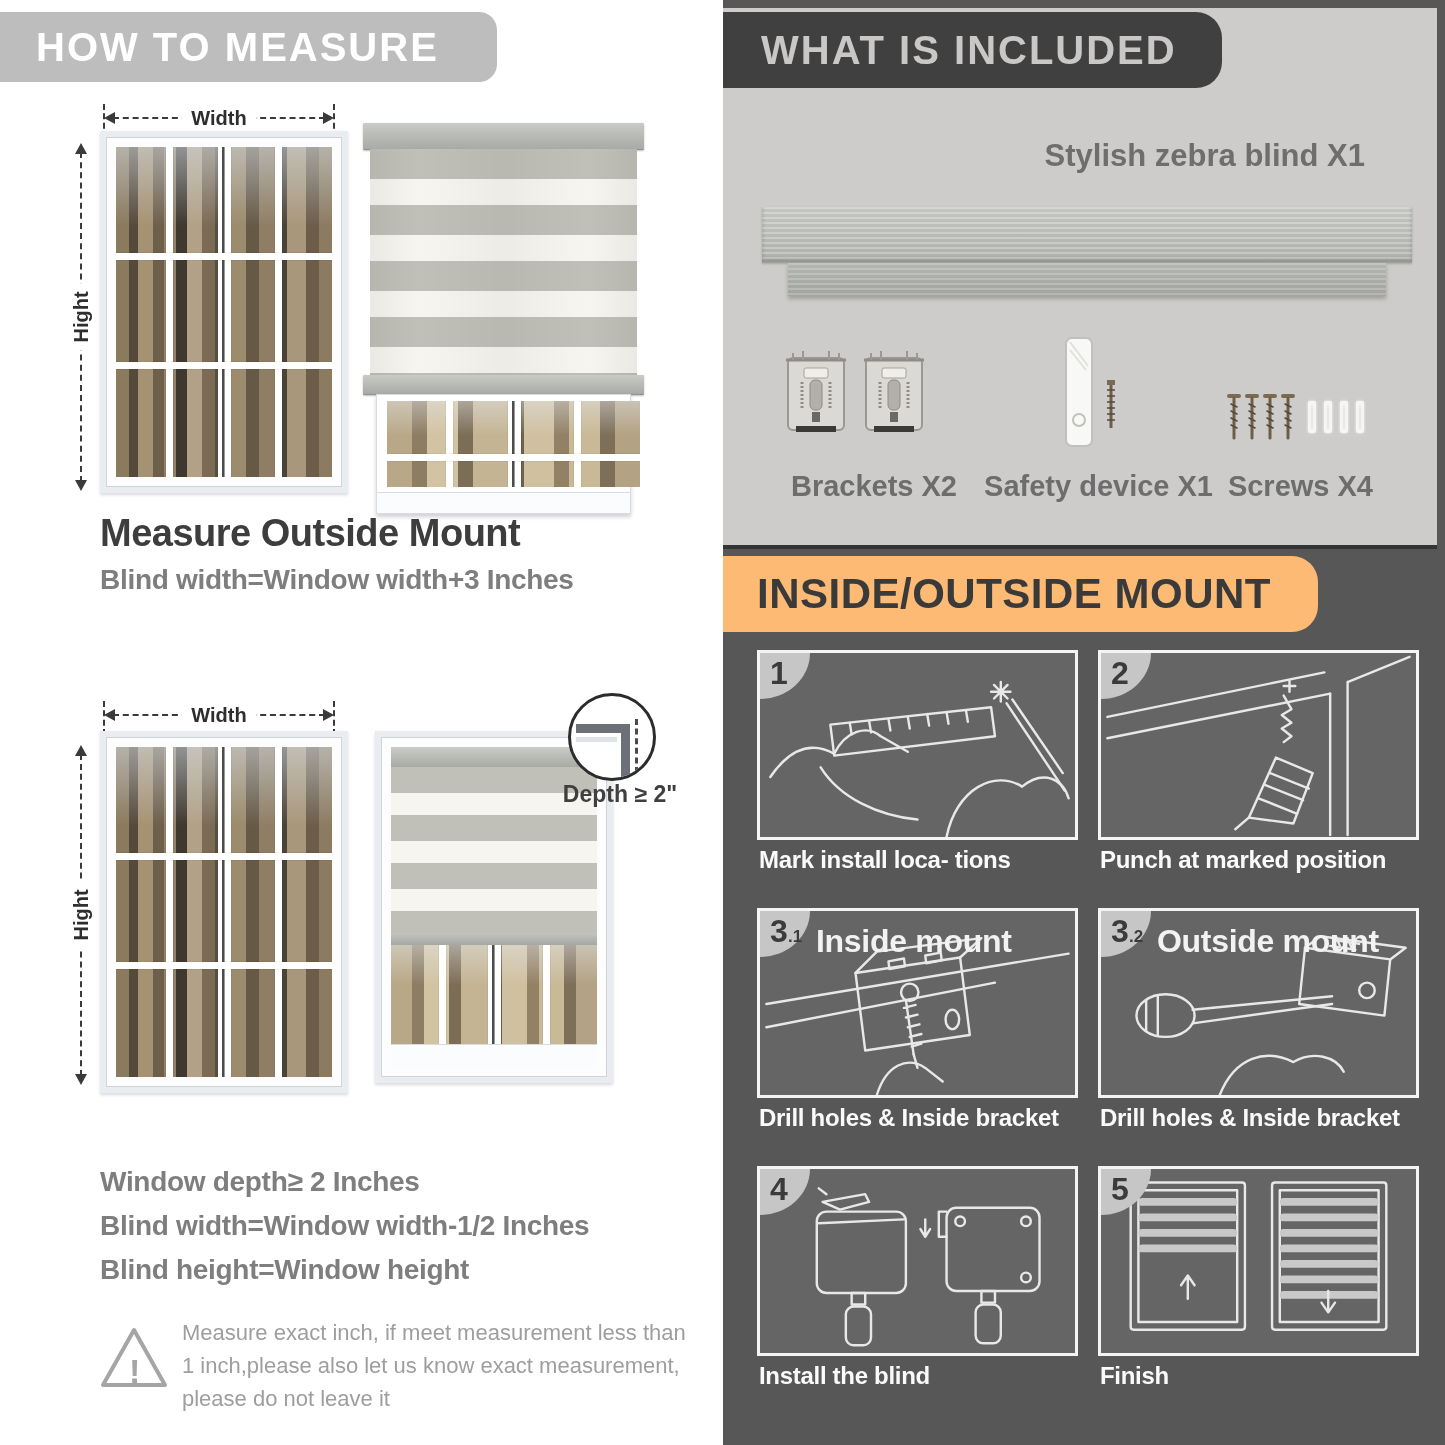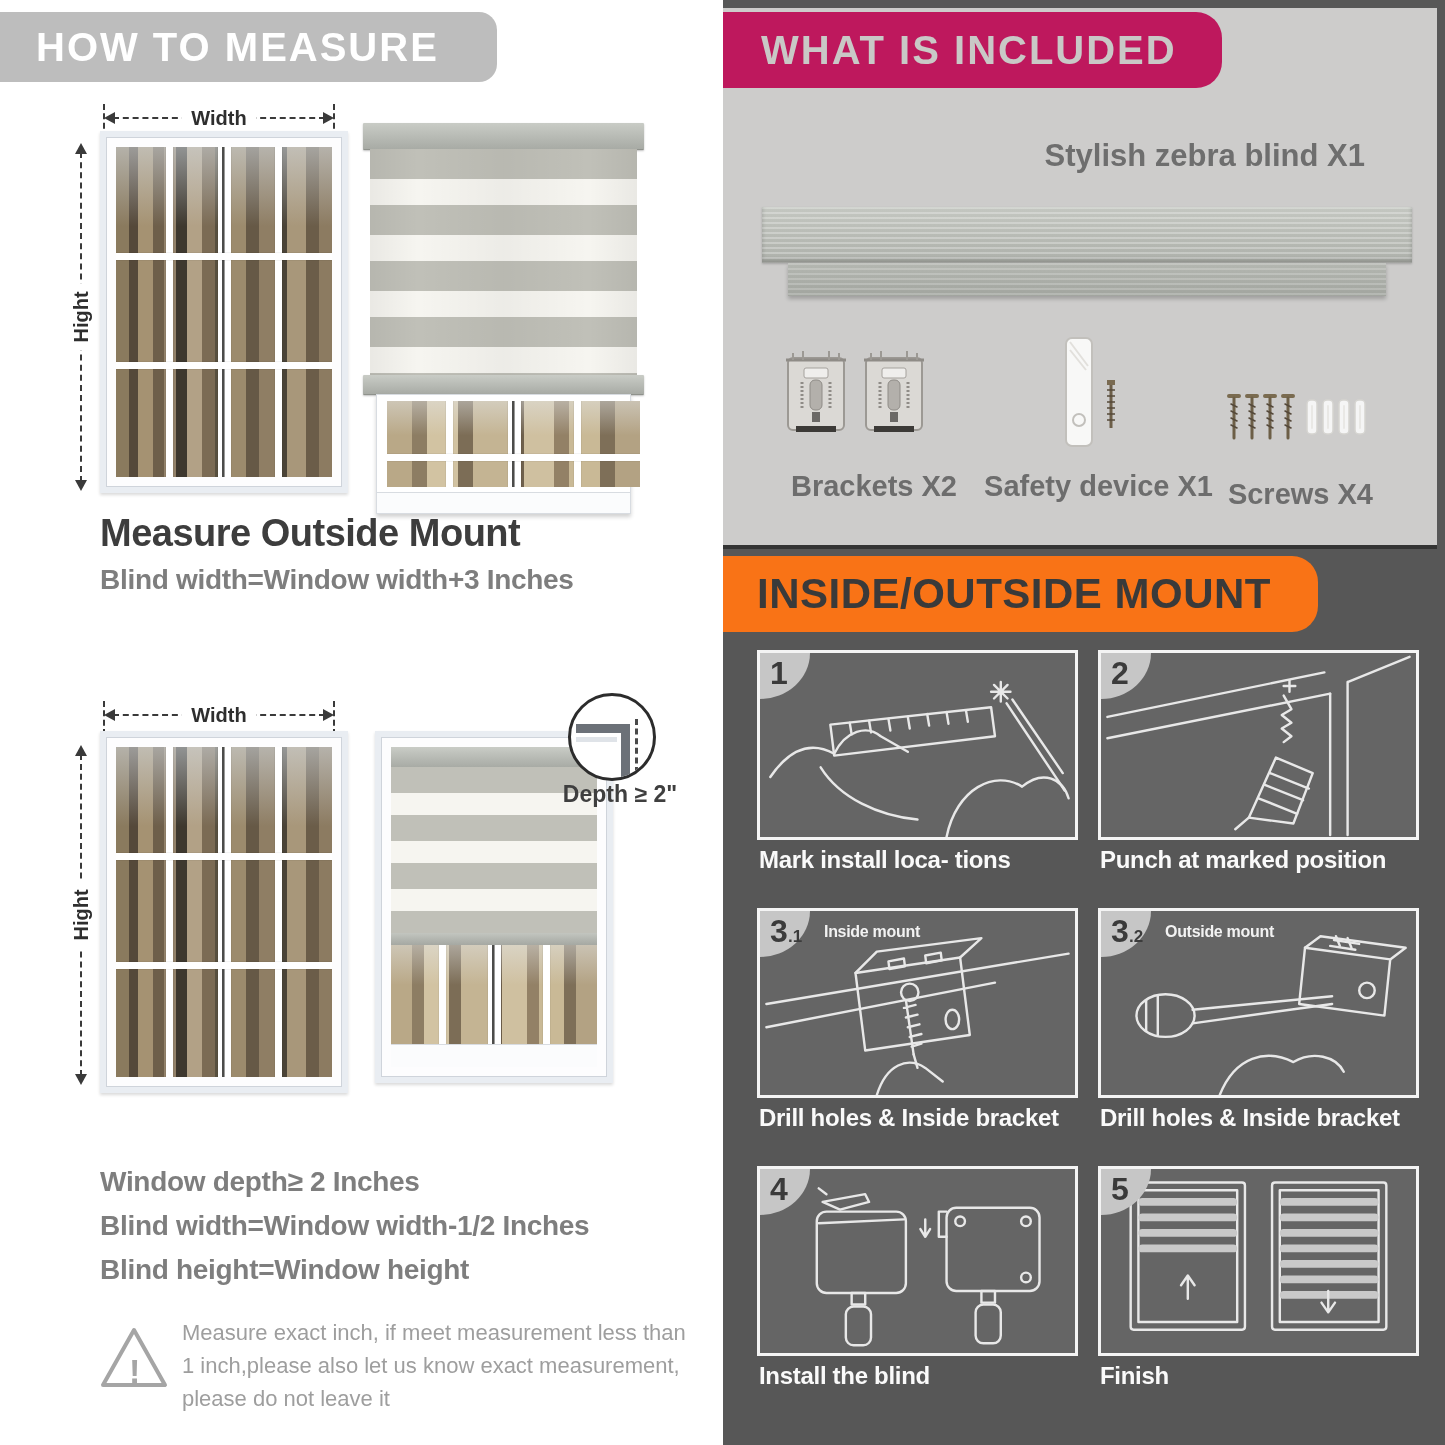--- a/index.html
+++ b/index.html
@@ -92,51 +92,51 @@
   .depth-label{position:absolute;font-size:23px;font-weight:bold;color:#3f3f3f;text-align:center;}
 
   
   .warn-text{position:absolute;font-size:22px;line-height:33px;color:#9e9e9e;}
   .warn-mark{position:absolute;font-size:34px;font-weight:bold;color:#a5a5a5;}
 
   
   .right-panel{position:absolute;left:723px;top:0;width:722px;height:1445px;background:#575757;}
   .included-bg{position:absolute;left:0;top:8px;width:714px;height:537px;background:#cdcccb;
        box-shadow:0 4px 0 #343434;}
-  .wii-pill{position:absolute;left:0;top:12px;width:499px;height:76px;background:#be185d;
+  .wii-pill{position:absolute;left:0;top:12px;width:499px;height:76px;background:#404040;
        border-radius:0 26px 26px 0;}
   .wii-pill span{display:block;padding-left:38px;line-height:76px;font-size:40px;font-weight:bold;
        color:#c9c8c6;letter-spacing:2px;}
   .product-label{position:absolute;left:82px;top:138px;width:560px;text-align:right;
        font-size:31px;font-weight:bold;color:#6e6e6e;}
   .headrail-top{position:absolute;left:39px;top:207px;width:650px;height:56px;
        background:
          repeating-linear-gradient(180deg,rgba(255,255,255,.28) 0 2px,rgba(0,0,0,0) 2px 5px),
          linear-gradient(180deg,#c4c7c1,#adb0aa);
        box-shadow:inset 0 -3px 4px rgba(0,0,0,.2),0 1px 2px rgba(0,0,0,.2);}
   .headrail-ext{position:absolute;left:65px;top:263px;width:598px;height:33px;
        background:
          repeating-linear-gradient(180deg,rgba(255,255,255,.2) 0 2px,rgba(0,0,0,0) 2px 5px),
          linear-gradient(180deg,#b4b7b1,#a2a59f);
        box-shadow:0 3px 4px rgba(0,0,0,.22);}
   .item-label{position:absolute;top:470px;font-size:29px;font-weight:bold;color:#6d6d6d;text-align:right;}
 
-  .mount-pill{position:absolute;left:0;top:556px;width:595px;height:76px;background:#f97316;
+  .mount-pill{position:absolute;left:0;top:556px;width:595px;height:76px;background:#fdba74;
        border-radius:0 26px 26px 0;}
   .mount-pill span{display:block;padding-left:34px;line-height:76px;font-size:42px;font-weight:bold;
        color:#3a3a3a;letter-spacing:.5px;}
 
   .sp{position:absolute;width:321px;height:190px;background:#656565;border:3px solid #f4f4f4;
       box-sizing:border-box;overflow:hidden;}
   .sp .ill{position:absolute;left:0;top:0;width:100%;height:100%;}
   .badge{position:absolute;left:0;top:0;width:50px;height:46px;background:#c6c6c6;
       border-radius:0 0 100% 0;}
   .badge .bn{position:absolute;left:10px;top:2px;font-size:32px;font-weight:bold;color:#3b3b3b;}
   .badge .bs{position:absolute;left:28px;top:16px;font-size:17px;font-weight:bold;color:#3b3b3b;}
-  .ptitle{position:absolute;left:64px;top:12px;font-size:16px;font-weight:bold;color:#f2f2f2;letter-spacing:-.3px;}
+  .ptitle{position:absolute;left:56px;top:12px;font-size:32px;font-weight:bold;color:#f2f2f2;letter-spacing:-.3px;}
   .cap{position:absolute;font-size:24px;font-weight:bold;color:#fafafa;letter-spacing:-.3px;white-space:nowrap;}
 
   svg{display:block;}
 </style>
 </head>
 <body>
 
 <div id="canvas">
 
   <div class="h1bar">
@@ -307,21 +307,21 @@
           <rect x="100" y="8" width="10" height="34" rx="4"></rect>
           <rect x="116" y="8" width="10" height="34" rx="4"></rect>
           <rect x="132" y="8" width="10" height="34" rx="4"></rect>
         </g>
         <path d="M89 14 v22 M105 14 v22 M121 14 v22 M137 14 v22" stroke="#e9e8e5" stroke-width="2"></path>
       </g>
     </svg>
 
     <div class="item-label" style="left:34px;width:200px;">Brackets X2</div>
     <div class="item-label" style="left:250px;width:240px;">Safety device X1</div>
-    <div class="item-label" style="left:500px;width:150px;margin-top:8px;">Screws X4</div>
+    <div class="item-label" style="left:500px;width:150px;">Screws X4</div>
 
     <div class="mount-pill">
       <span>INSIDE/OUTSIDE MOUNT</span>
     </div>
 
     <div class="sp" style="left:34px;top:650px;">
       <svg class="ill" viewBox="0 0 320 190" fill="none" stroke="#e8e8e8" stroke-width="2.5" stroke-linecap="round" stroke-linejoin="round">
         <path d="M8,128 C30,96 52,92 74,104 C86,80 108,74 122,86 L150,102"></path>
         <path d="M60,118 C80,150 120,168 160,172"></path>
         <path d="M70,74 L236,56 L240,86 L74,106 Z"></path>

